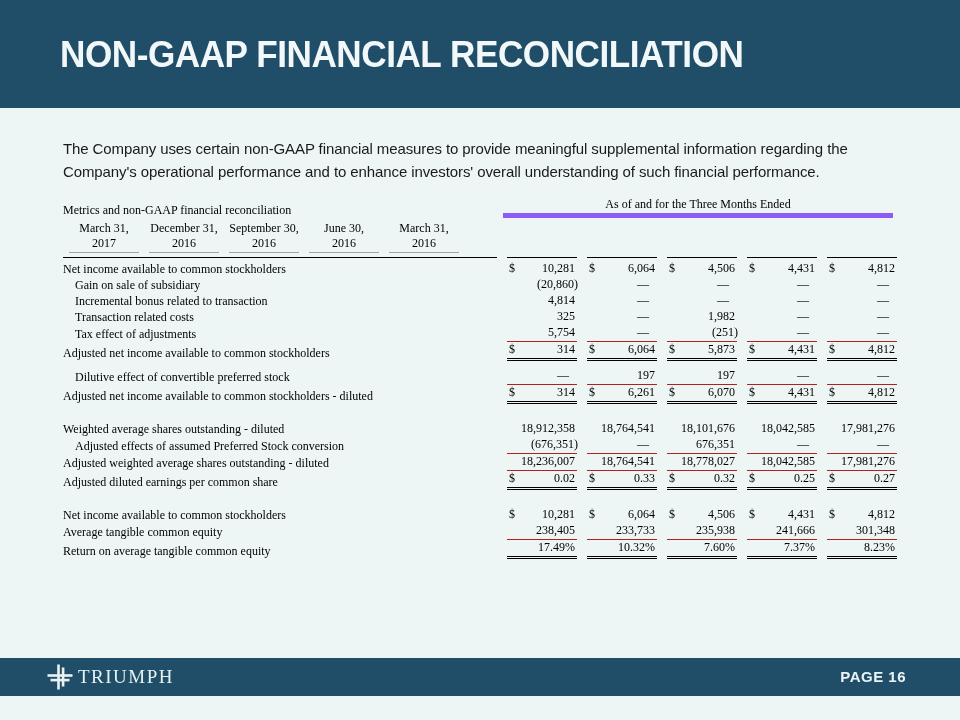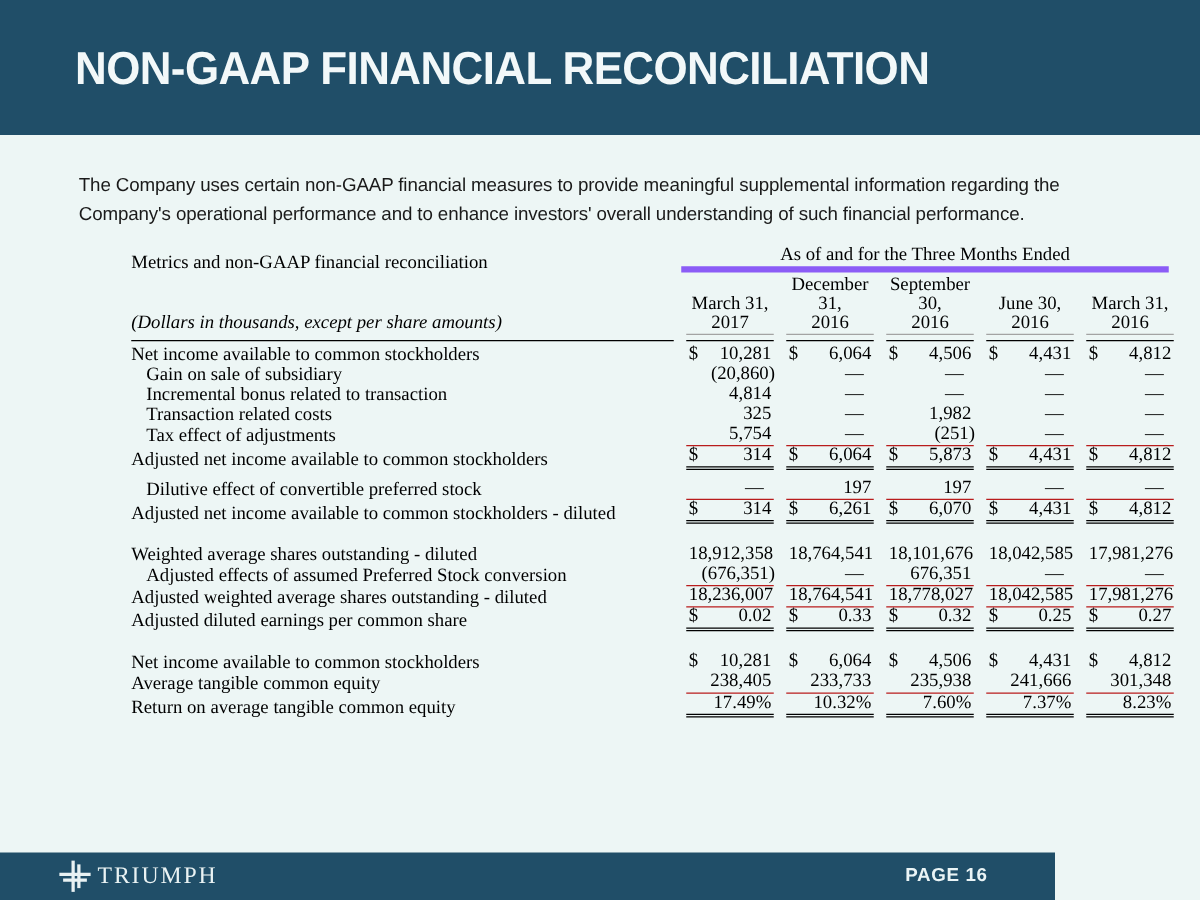--- a/index.html
+++ b/index.html
@@ -24,21 +24,21 @@
   }
 
   
   .intro{
     position:absolute;left:63px;top:137px;width:810px;
     font-family:"Liberation Sans", sans-serif;font-size:15px;line-height:23px;
     color:var(--text-dark);letter-spacing:-0.1px;
   }
 
   
-  .fin-table{position:absolute;left:63px;top:197px;width:840px;color:var(--table-black);font-size:15px;margin-left:42px;}
+  .fin-table{position:absolute;left:63px;top:197px;width:840px;color:var(--table-black);font-size:12px;}
   .hrow1{display:flex;align-items:flex-end;line-height:15px;}
   .hrow1 .hleft{flex:0 0 434px;}
   .hrow1 .hspan{width:390px;margin-left:6px;text-align:center;border-bottom:5px solid #8b5cf6;padding-bottom:1px;}
   .hrow2{display:flex;align-items:flex-end;margin-top:3px;}
   .hrow2 .hleft{flex:0 0 434px;font-style:italic;padding-bottom:1px;}
   .dcell{width:70px;margin-left:10px;}
   .dcell:first-of-type{margin-left:6px;}
   .dcell .din{text-align:center;line-height:15px;border-bottom:1px solid #a3a3a3;padding-bottom:1px;}
   .hrow3{display:flex;height:5px;}
   .hrow3 .hleft{flex:0 0 434px;border-bottom:1px solid #000;}
@@ -55,21 +55,21 @@
   .tcell:first-of-type{margin-left:6px;}
   .cin{display:flex;justify-content:space-between;align-items:flex-end;line-height:15px;padding:0 2px 1px 2px;}
   .rule-single{border-bottom:1px solid #b91c1c;}
   .rule-double{border-bottom:3px double #000;}
   .cur{text-align:left;}
   .val{text-align:right;}
   .val.dash{margin-right:6px;}
   .val.paren{margin-right:-3px;}
 
   
-  .footer{position:absolute;left:0;top:682px;width:844px;height:38px;background:var(--band-blue);}
+  .footer{position:absolute;left:0;top:658px;width:960px;height:38px;background:var(--band-blue);}
   .brand{position:absolute;left:47px;top:6px;display:flex;align-items:center;}
   .brand .logo{width:26px;height:26px;margin-right:5px;}
   .brand .brand-name{
     color:#E9F2F3;font-family:"Liberation Serif", serif;font-size:19px;
     letter-spacing:1.5px;font-weight:400;
   }
   .page-label{
     position:absolute;right:54px;top:10px;color:#EAF4F6;
     font-family:"Liberation Sans", sans-serif;font-size:15px;font-weight:700;letter-spacing:0.5px;
   }
@@ -86,21 +86,20 @@
   <p class="intro">The Company uses certain non-GAAP financial measures to provide meaningful supplemental information regarding the Company's operational performance and to enhance investors' overall understanding of such financial performance.</p>
 
   <div class="fin-table">
 
     <div class="hrow1">
       <div class="hleft">Metrics and non-GAAP financial reconciliation</div>
       <div class="hspan">As of and for the Three Months Ended</div>
     </div>
 
     <div class="hrow2">
-      <div class="hleft">(Dollars in thousands, except per share amounts)</div>
       <div class="dcell">
         <div class="din">
             <div>March 31,</div>
             <div>2017</div>
           </div>
       </div>
       <div class="dcell">
         <div class="din">
             <div>December 31,</div>
             <div>2016</div>

